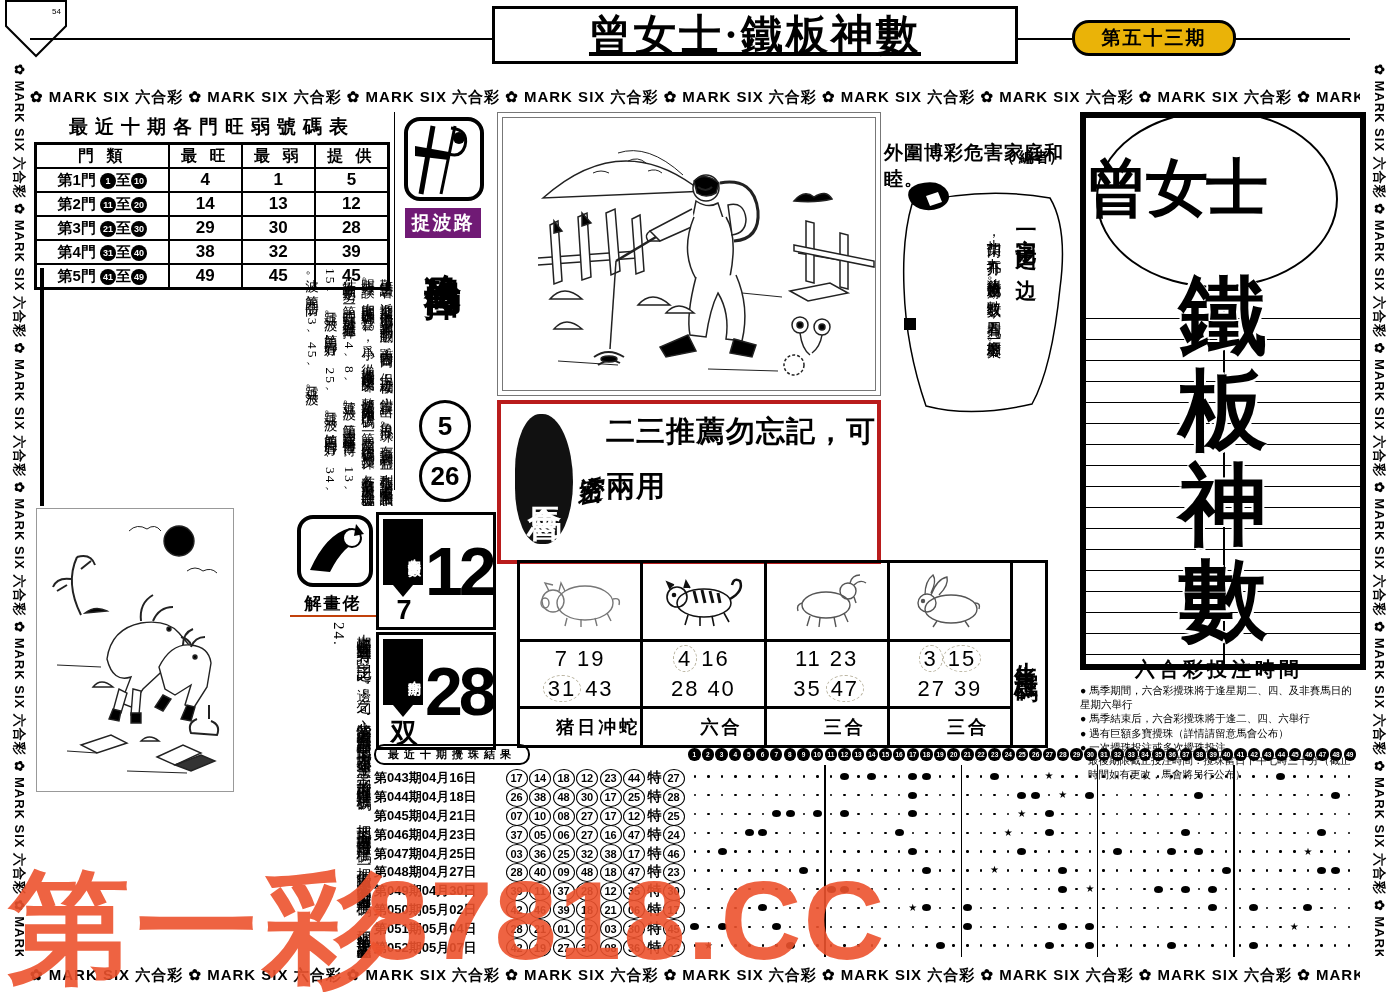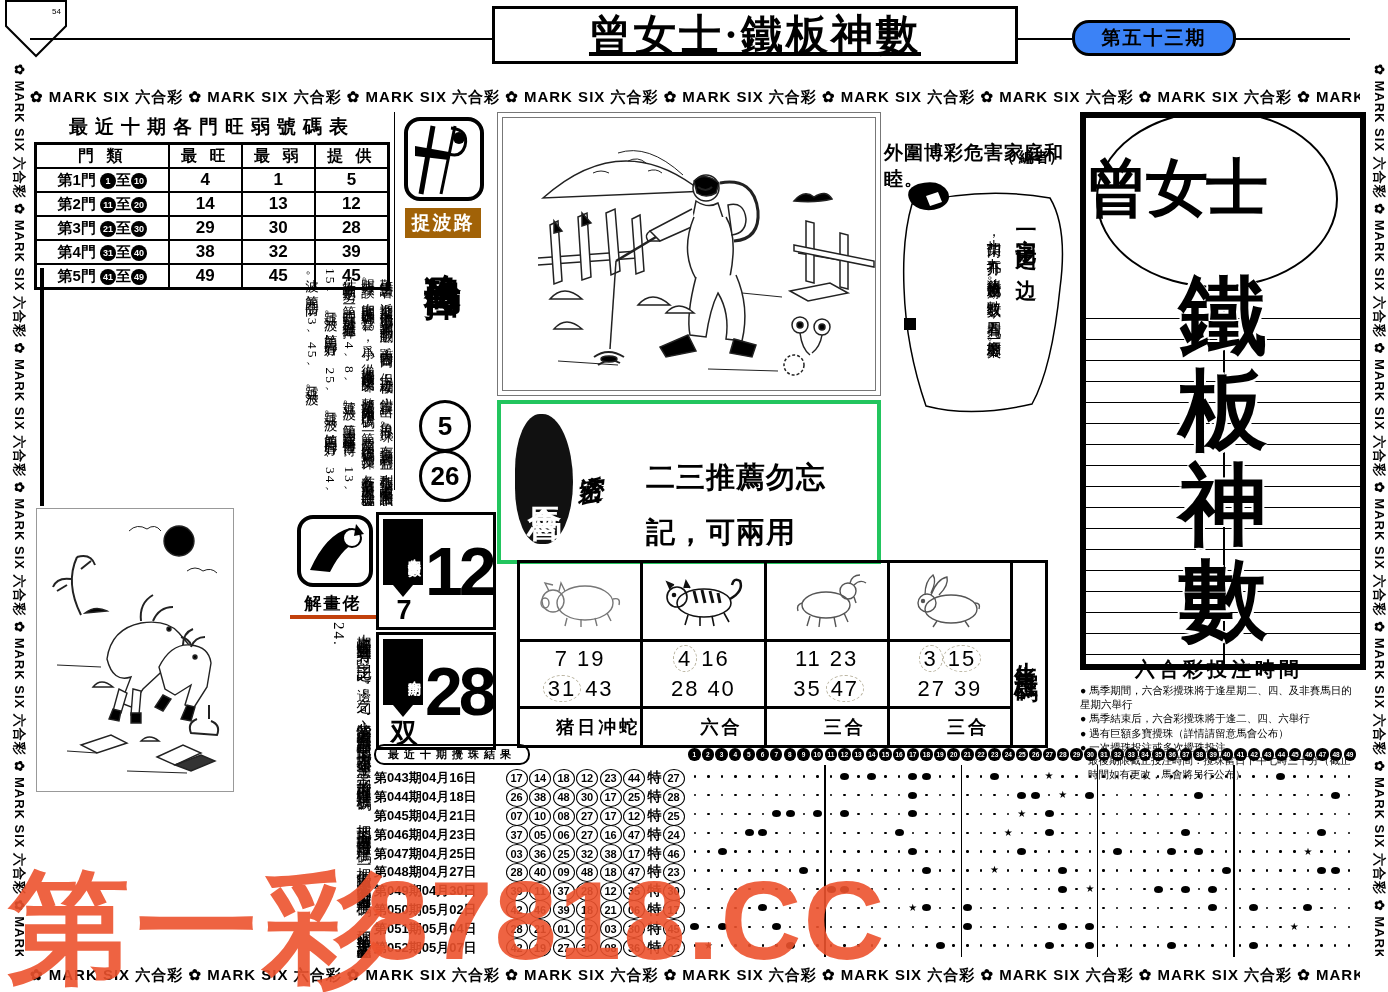--- a/index.html
+++ b/index.html
@@ -7,21 +7,21 @@
         font-family:"Liberation Sans",sans-serif;color:#000;}
   .abs{position:absolute;}
   
   .hline{position:absolute;height:3px;background:#000;}
   #corner-mark{left:2px;top:0;}
   #masthead{left:492px;top:6px;width:520px;height:52px;border:3px solid #000;background:#fff;
             display:flex;align-items:center;justify-content:center;z-index:3;}
   #masthead .t{font-size:42px;font-weight:900;letter-spacing:3px;font-family:"Liberation Serif",serif;
                text-shadow:1px 1px 0 #fff,-1px -1px 0 #fff;text-decoration:underline;}
   #issue-pill{left:1072px;top:20px;width:158px;height:30px;border:3px solid #000;border-radius:17px;
-              background:#3b82f6;display:flex;align-items:center;justify-content:center;
+              background:#eab308;display:flex;align-items:center;justify-content:center;
               font-size:19px;font-weight:bold;z-index:3;letter-spacing:2px;}
   
   .ribbon-h{left:30px;width:1330px;height:26px;font-size:15px;font-weight:900;white-space:nowrap;
             overflow:hidden;letter-spacing:1px;line-height:26px;}
   .ribbon-v{top:64px;width:28px;height:892px;font-size:13px;font-weight:900;white-space:nowrap;
             overflow:hidden;writing-mode:vertical-rl;text-orientation:sideways;letter-spacing:1px;}
   
   #hotcold{left:34px;top:112px;width:356px;}
   #hotcold .title{font-size:19px;font-weight:bold;letter-spacing:7px;text-align:center;
                   font-family:"Liberation Serif",serif;padding:2px 0;}
@@ -32,31 +32,31 @@
   #hotcold td.gate{font-size:15px;letter-spacing:0;}
   .nbadge{display:inline-block;width:16px;height:16px;border-radius:50%;background:#000;color:#fff;
           font-size:9px;line-height:16px;text-align:center;vertical-align:1px;font-weight:bold;}
   
   #notice{left:40px;top:268px;width:348px;height:238px;writing-mode:vertical-rl;
           font-size:13.5px;line-height:1.38;letter-spacing:2px;overflow:hidden;
           font-family:"Liberation Serif",serif;border-left:4px solid #000;padding-left:3px;}
   
   #zhuobolu{left:394px;top:112px;width:98px;height:378px;border-right:0;}
   #zb-icon{left:8px;top:4px;}
-  #zb-label{left:10px;top:96px;width:76px;background:#a16207;color:#fff;font-size:19px;font-weight:bold;
+  #zb-label{left:10px;top:96px;width:76px;background:#701a75;color:#fff;font-size:19px;font-weight:bold;
             text-align:center;padding:2px 0;letter-spacing:2px;}
   #zb-headline{left:22px;top:132px;height:210px;writing-mode:vertical-rl;font-size:37px;font-weight:bold;
                font-family:"Liberation Serif",serif;letter-spacing:2px;}
   .bigcirc{left:24px;width:46px;height:46px;border:3px solid #000;border-radius:50%;background:#fff;
            display:flex;align-items:center;justify-content:center;font-size:26px;font-weight:900;}
   
   #scene{left:497px;top:112px;width:382px;height:282px;border:1px solid #777;outline:1px solid #777;
          outline-offset:-6px;background:#fff;}
   
-  #tips{left:497px;top:400px;width:376px;height:156px;border:4px solid #22c55e;display:flex;align-items:flex-end;gap:40px;}
+  #tips{left:497px;top:400px;width:376px;height:156px;border:4px solid #b91c1c;display:flex;align-items:flex-start;}
   #tips .seal{width:105px;height:100%;position:relative;}
   #tips .lines{flex:1;font-size:29px;font-weight:900;letter-spacing:1px;line-height:1.9;
                font-family:"Liberation Serif",serif;}
   .sealtxt{position:absolute;left:14px;top:10px;width:58px;height:130px;background:#111;border-radius:45% 55% 50% 45%;
            color:#fff;writing-mode:vertical-rl;font-size:34px;font-weight:900;text-align:center;
            font-family:"Liberation Serif",serif;display:flex;align-items:center;justify-content:center;}
   .sealtxt2{position:absolute;left:66px;top:52px;writing-mode:vertical-rl;font-size:26px;font-weight:bold;
             font-style:italic;font-family:"Liberation Serif",serif;transform:rotate(-8deg);}
   
   .counter{left:376px;width:114px;height:112px;border:3px solid #000;position:absolute;background:#fff;}
@@ -124,21 +124,21 @@
   .mcell{flex:1;display:flex;align-items:center;justify-content:center;}
   .mcell::before{content:'';width:2.5px;height:2.5px;background:#000;border-radius:50%;}
   .mcell.drawn::before{width:9px;height:7px;}
   .mcell.star::before{display:none;}
   .mcell.star{font-size:10px;line-height:1;}
   .mdiv{position:absolute;top:17px;width:1.5px;height:192px;background:#000;}
   
   #goats{left:36px;top:508px;width:196px;height:282px;border:1px solid #999;}
   #jh-icon{left:296px;top:514px;}
   #jh-label{left:290px;top:592px;width:86px;text-align:center;font-size:17px;font-weight:bold;
-            letter-spacing:2px;border-bottom:4px solid #c2410c;font-family:"Liberation Serif",serif;}
+            letter-spacing:2px;border-bottom:2px solid #c2410c;font-family:"Liberation Serif",serif;}
   #jh-text{left:186px;top:622px;width:190px;height:336px;writing-mode:vertical-rl;font-size:15px;
            line-height:1.65;letter-spacing:2px;overflow:hidden;font-family:"Liberation Serif",serif;}
   
   #wm1{left:8px;top:848px;font-size:122px;font-weight:900;color:rgba(236,82,46,.9);z-index:50;
        letter-spacing:6px;font-family:"Liberation Serif",serif;}
   #wm2{left:366px;top:856px;font-size:112px;font-weight:900;color:rgba(236,82,46,.9);z-index:50;
        letter-spacing:2px;}
   svg{display:block;}
 </style>
 </head>

